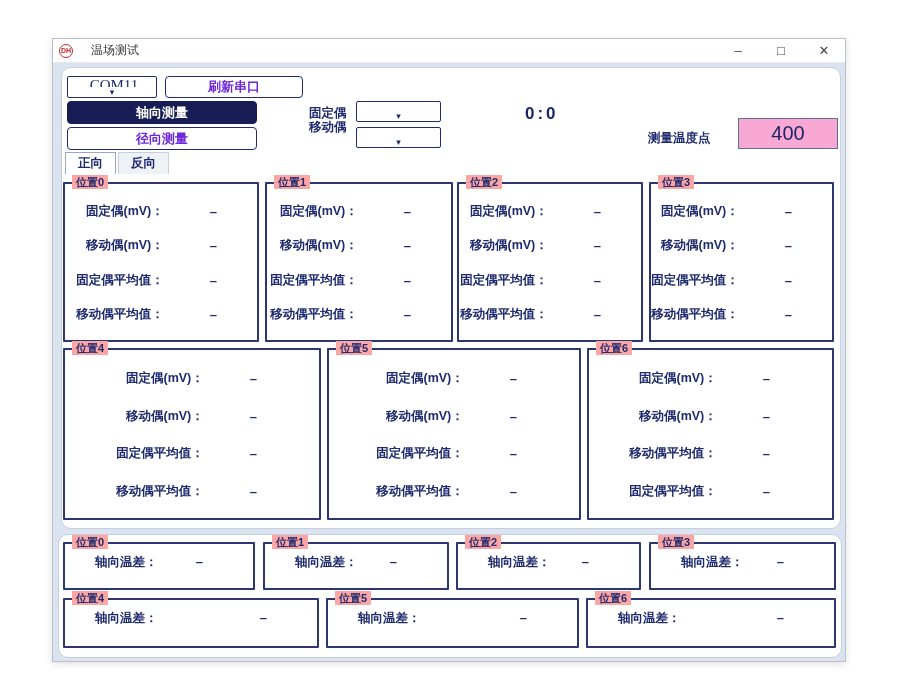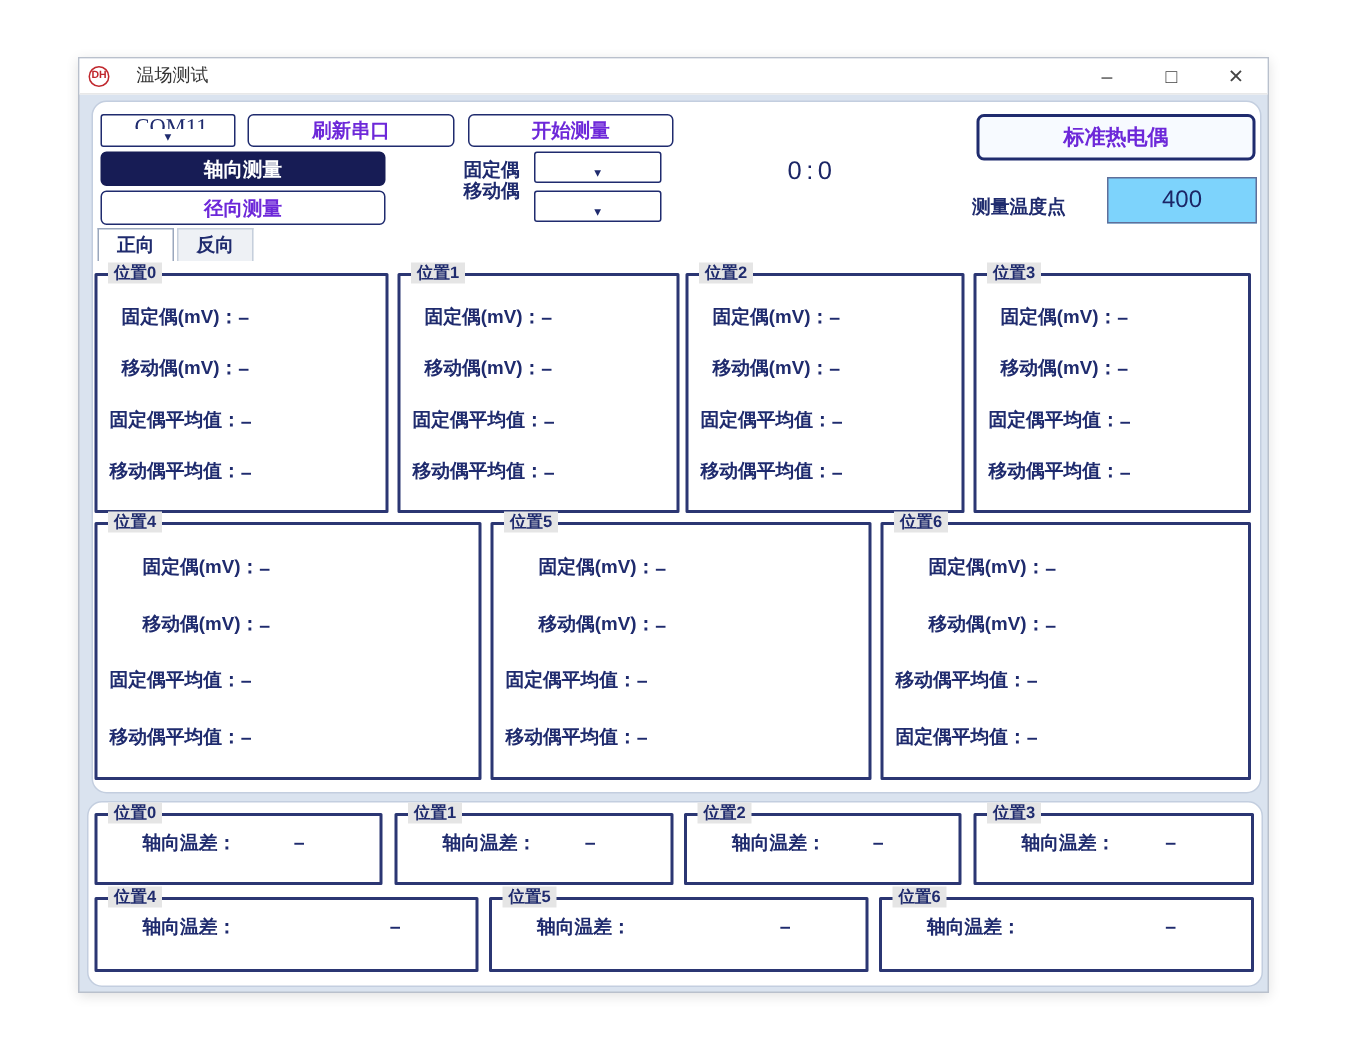--- a/index.html
+++ b/index.html
@@ -43,48 +43,48 @@
     font-size:15px;color:#1f2b6e;white-space:nowrap;overflow:hidden;}
   .combo-arrow{width:14px;text-align:center;font-size:9px;color:#1f2b6e;}
   .btn{
     position:absolute;background:#fff;border:1.5px solid #1f2b6e;border-radius:4px;
     color:#6d28d9;font-weight:bold;font-size:13px;display:flex;align-items:center;justify-content:center;
     box-sizing:border-box;cursor:default;
   }
   .btn-dark{background:#171c55;color:#ffffff;border-color:#171c55;}
   .btn-big{border-width:2px;border-radius:5px;background:#f7faff;font-size:14px;}
   .flabel{position:absolute;color:#1f2b6e;font-weight:bold;font-size:12.5px;}
-  .timer{position:absolute;color:#1b2566;font-size:17px;font-weight:normal;letter-spacing:3px;}
+  .timer{position:absolute;color:#1b2566;font-size:17px;font-weight:bold;letter-spacing:3px;}
   .num-input{
-    position:absolute;background:#7dd3fc;border:1px solid #5f6f9a;box-sizing:border-box;
-    color:#1b2566;font-size:16px;display:flex;align-items:center;justify-content:center;
+    position:absolute;background:#f9a8d4;border:1px solid #5f6f9a;box-sizing:border-box;
+    color:#1b2566;font-size:20px;display:flex;align-items:center;justify-content:center;
   }
   
   .tabs{position:absolute;left:12px;top:113px;display:flex;}
   .tab{
     height:21px;padding:0 12px;display:flex;align-items:center;font-size:12.5px;
     color:#1f2b6e;font-weight:bold;background:#eef1f5;border:1px solid #c6cfdc;
     border-bottom:none;margin-right:2px;cursor:default;
   }
   .tab.active{background:#ffffff;border-color:#9aa7bd;position:relative;z-index:2;}
   
   .gbox{
     position:absolute;border:2px solid #2b3673;background:#fff;box-sizing:border-box;
     border-radius:1px;
   }
   .gb-title{
-    position:absolute;top:-9px;left:7px;background:#e5e5e5;padding:0 4px;
+    position:absolute;top:-9px;left:7px;background:#fca5a5;padding:0 4px;
     font-size:11px;font-weight:bold;color:#1f2b6e;line-height:14px;
   }
   .rows{
     position:absolute;left:8px;right:40px;top:10px;bottom:8px;
     display:flex;flex-direction:column;justify-content:space-around;
   }
   .gbox.wide .rows{right:62px;}
-  .row{display:flex;justify-content:flex-start;align-items:center;}
+  .row{display:flex;justify-content:flex-end;align-items:center;gap:46px;}
   .row .lbl{color:#1f2b6e;font-weight:bold;font-size:12.5px;white-space:nowrap;}
   .row .val{color:#1f2b6e;font-weight:bold;font-size:13px;}
   .row.ind .lbl{padding-left:8px;}
   .gbox.wide .row.ind .lbl{padding-left:22px;}
   
   .drow{
     position:absolute;left:30px;right:50px;top:10px;bottom:4px;
     display:flex;justify-content:space-between;
   }
   .drow .lbl{color:#1f2b6e;font-weight:bold;font-size:12.5px;}
@@ -106,40 +106,38 @@
 
   <div class="panel main-panel"></div>
 
   <div class="panel bottom-panel"></div>
 
   <div class="combo" style="left:14px;top:37px;width:90px;height:22px">
     <span class="combo-val">COM11</span>
     <span class="combo-arrow">▾</span>
   </div>
   <div class="btn" style="left:112px;top:37px;width:138px;height:22px">刷新串口</div>
-  <div class="btn" style="left:259px;top:37px;width:137px;height:22px">开始测量</div>
 
   <div class="btn btn-dark" style="left:14px;top:62px;width:190px;height:23px">轴向测量</div>
   <div class="btn" style="left:14px;top:88px;width:190px;height:23px">径向测量</div>
 
   <span class="flabel" style="left:256px;top:66px">固定偶</span>
   <div class="combo" style="left:303px;top:62px;width:85px;height:21px">
     <span class="combo-val"></span>
     <span class="combo-arrow">▾</span>
   </div>
 
   <span class="flabel" style="left:256px;top:80px">移动偶</span>
   <div class="combo" style="left:303px;top:88px;width:85px;height:21px">
     <span class="combo-val"></span>
     <span class="combo-arrow">▾</span>
   </div>
 
   <div class="timer" style="left:472px;top:65px">0:0</div>
 
-  <div class="btn btn-big" style="left:598px;top:37px;width:186px;height:31px">标准热电偶</div>
   <span class="flabel" style="left:595px;top:91px">测量温度点</span>
   <div class="num-input" style="left:685px;top:79px;width:100px;height:31px">400</div>
 
   <div class="tabs">
     <div class="tab active">正向</div>
     <div class="tab">反向</div>
   </div>
 
   <div class="gbox" style="left:10px;top:143px;width:196px;height:160px">
     <span class="gb-title">位置0</span>

